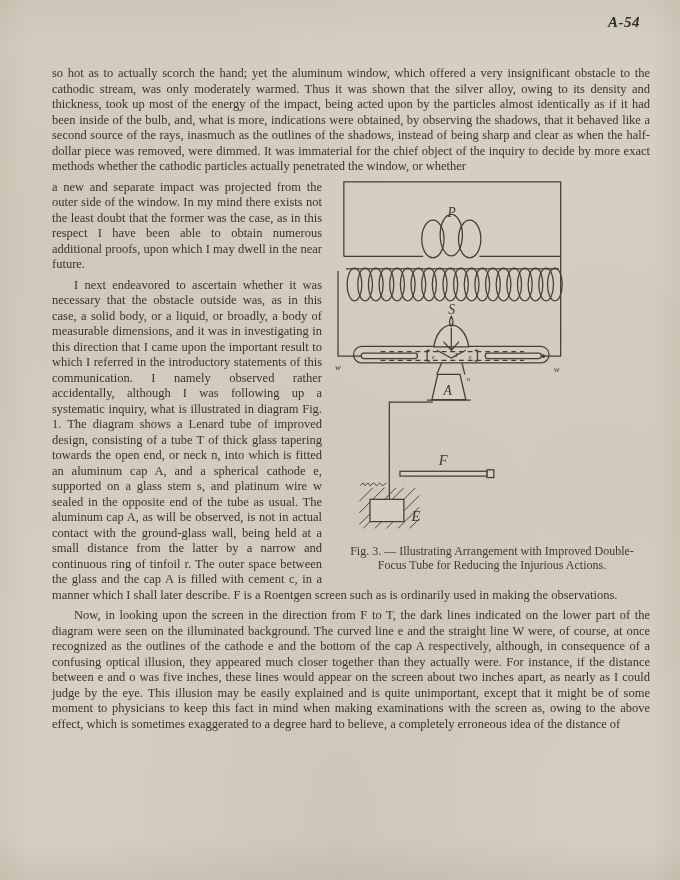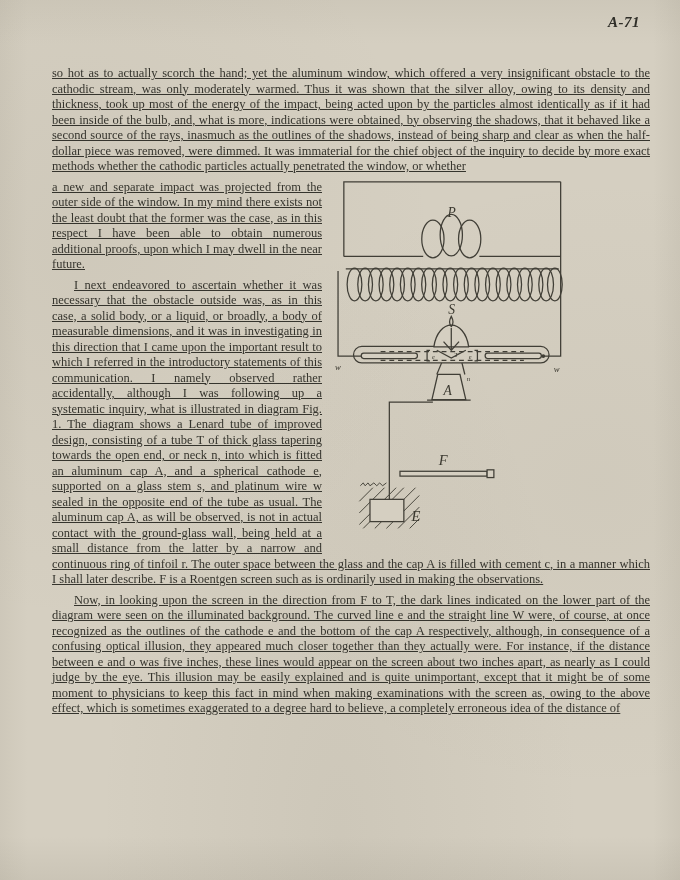--- a/index.html
+++ b/index.html
@@ -21,40 +21,40 @@
   }
   .page-header{
     position:absolute;top:14px;right:40px;
     font-size:15px;font-style:italic;font-weight:bold;
     letter-spacing:0.5px;color:#2f2e28;
   }
   .content{
     position:absolute;left:52px;top:66px;width:598px;
     font-size:12.5px;line-height:1.24;text-align:justify;
   }
-  .content p{margin:0 0 5px 0;text-decoration:underline;}
+  .content p{margin:0 0 5px 0;}
   p.indent{text-indent:22px;}
   .figure-block{
     float:right;width:316px;margin:-2px 0 4px 12px;
   }
   .figure-block svg{display:block;}
   .fig-caption{
     width:296px;margin:4px auto 0 auto;text-align:center;
     font-size:12px;line-height:1.22;color:#3c3a33;
   }
   .diagram-stroke{stroke:#403e36;stroke-width:1.3;fill:none;}
   .diagram-fill{fill:#d5cfc1;}
   text.fig-label{font-family:"Liberation Serif",serif;font-style:italic;fill:#3a382f;}
 </style>
 </head>
 <body>
 
 <div class="page">
 
-  <div class="page-header">A-71</div>
+  <div class="page-header">A-54</div>
 
   <div class="content">
 
     <p>so hot as to actually scorch the hand; yet the aluminum window, which offered a very insignificant obstacle to the cathodic stream, was only moderately warmed. Thus it was shown that the silver alloy, owing to its density and thickness, took up most of the energy of the impact, being acted upon by the particles almost identically as if it had been inside of the bulb, and, what is more, indications were obtained, by observing the shadows, that it behaved like a second source of the rays, inasmuch as the outlines of the shadows, instead of being sharp and clear as when the half-dollar piece was removed, were dimmed. It was immaterial for the chief object of the inquiry to decide by more exact methods whether the cathodic particles actually penetrated the window, or whether</p>
 
     <div class="figure-block">
       <svg width="312" height="362" viewBox="0 0 322 374" xmlns="http://www.w3.org/2000/svg">
 
         <path class="diagram-stroke" d="M10,81 L10,4 L234,4"></path>
         <path class="diagram-stroke" d="M10,81 L92,81"></path>
@@ -140,20 +140,21 @@
           <line x1="26" y1="358" x2="64" y2="320"></line>
           <line x1="30" y1="362" x2="72" y2="320"></line>
           <line x1="42" y1="362" x2="84" y2="320"></line>
           <line x1="54" y1="362" x2="88" y2="328"></line>
           <line x1="66" y1="362" x2="88" y2="340"></line>
           <line x1="78" y1="362" x2="88" y2="352"></line>
         </g>
         <rect class="diagram-stroke diagram-fill" x="37" y="332" width="35" height="23"></rect>
         <text class="fig-label" x="80" y="354" font-size="15">E</text>
       </svg>
+      <div class="fig-caption">Fig. 3. — Illustrating Arrangement with Improved Double-Focus Tube for Reducing the Injurious Actions.</div>
     </div>
 
     <p>a new and separate impact was projected from the outer side of the window. In my mind there exists not the least doubt that the former was the case, as in this respect I have been able to obtain numerous additional proofs, upon which I may dwell in the near future.</p>
     <p class="indent">I next endeavored to ascertain whether it was necessary that the obstacle outside was, as in this case, a solid body, or a liquid, or broadly, a body of measurable dimensions, and it was in investigating in this direction that I came upon the important result to which I referred in the introductory statements of this communication. I namely observed rather accidentally, although I was following up a systematic inquiry, what is illustrated in diagram Fig. 1. The diagram shows a Lenard tube of improved design, consisting of a tube T of thick glass tapering towards the open end, or neck n, into which is fitted an aluminum cap A, and a spherical cathode e, supported on a glass stem s, and platinum wire w sealed in the opposite end of the tube as usual. The aluminum cap A, as will be observed, is not in actual contact with the ground-glass wall, being held at a small distance from the latter by a narrow and continuous ring of tinfoil r. The outer space between the glass and the cap A is filled with cement c, in a manner which I shall later describe. F is a Roentgen screen such as is ordinarily used in making the observations.</p>
     <p class="indent">Now, in looking upon the screen in the direction from F to T, the dark lines indicated on the lower part of the diagram were seen on the illuminated background. The curved line e and the straight line W were, of course, at once recognized as the outlines of the cathode e and the bottom of the cap A respectively, although, in consequence of a confusing optical illusion, they appeared much closer together than they actually were. For instance, if the distance between e and o was five inches, these lines would appear on the screen about two inches apart, as nearly as I could judge by the eye. This illusion may be easily explained and is quite unimportant, except that it might be of some moment to physicians to keep this fact in mind when making examinations with the screen as, owing to the above effect, which is sometimes exaggerated to a degree hard to believe, a completely erroneous idea of the distance of</p>
 
   </div>
 </div>
 
 </body></html>

